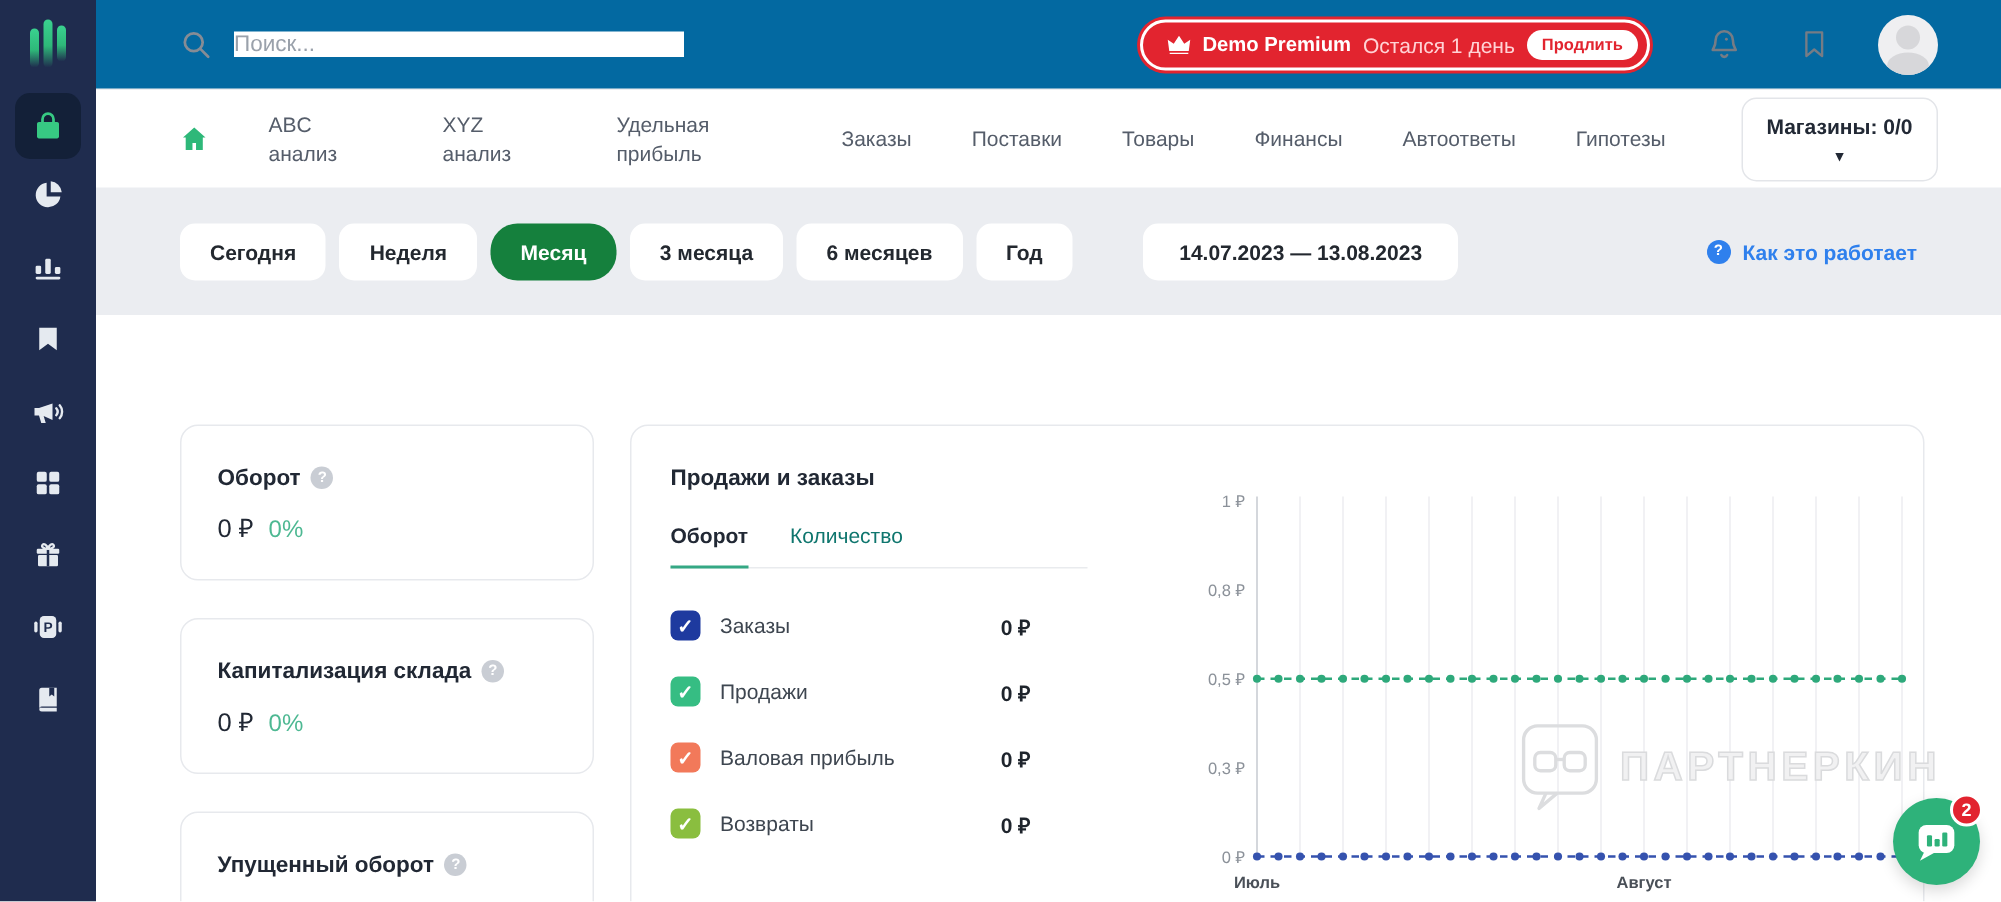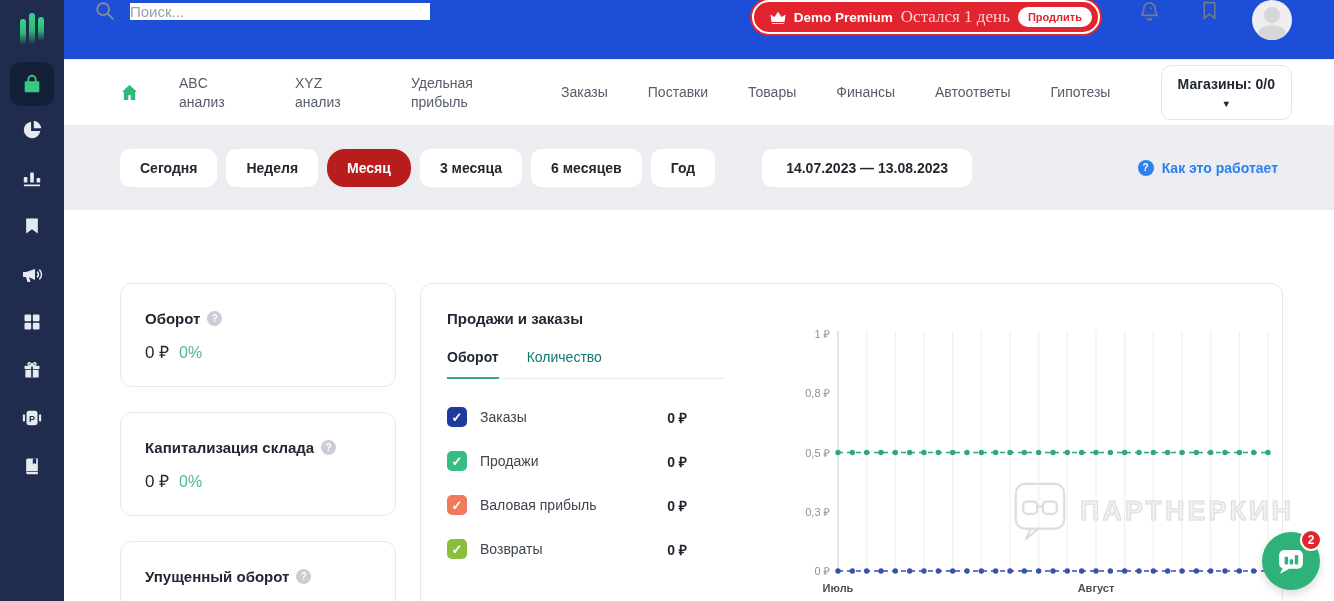--- a/index.html
+++ b/index.html
@@ -13,30 +13,30 @@
   .rail .logo { margin-top:10px; width:32px; height:40px; }
   .rail-tile { margin-top:12px; width:44px; height:44px; border-radius:10px; background:#132038;
     display:flex; align-items:center; justify-content:center; cursor:pointer; }
   .rail-item { width:44px; height:48px; display:flex; align-items:center; justify-content:center; cursor:pointer; }
   .rail-item svg { opacity:.96; }
 
   
   .main { position:absolute; left:64px; top:0; right:0; bottom:0; }
 
   
-  .topbar { height:60px; display:flex; align-items:flex-start; padding:0 42px 0 30px;
-    border-bottom:1px solid #ededf0; background:#1d4ed8; }
+  .topbar { height:60px; display:flex; align-items:center; padding:0 42px 0 56px;
+    border-bottom:1px solid #ededf0; background:#0369a1; }
   .search { display:flex; align-items:center; gap:14px; flex:1; }
   .search input { border:0; outline:none; font-size:15px; color:#3a414c; width:300px;
     font-family:"Liberation Sans", sans-serif; }
   .search input::placeholder { color:#9aa1ab; }
   .premium { display:flex; align-items:center; gap:8px; background:#e2242f; border:2px solid #fff;
     box-shadow:0 0 0 2px #e2242f; border-radius:999px; padding:5px 6px 5px 16px; cursor:pointer; }
   .premium .ptitle { color:#fff; font-weight:700; font-size:13.5px; }
-  .premium .premain { color:#ffd3d5; font-size:17px;font-family:Liberation Serif, serif; }
+  .premium .premain { color:#ffd3d5; font-size:14px; }
   .premium .paction { background:#fff; color:#e2242f; font-weight:700; font-size:11px;
     border-radius:999px; padding:4px 10px; }
   .topicon { margin-left:38px; cursor:pointer; display:flex; align-items:center; }
   .avatar { margin-left:32px; width:40px; height:40px; border-radius:50%; background:#efeff1;
     position:relative; overflow:hidden; cursor:pointer; }
   .avatar .head { position:absolute; left:12px; top:7px; width:16px; height:16px; border-radius:50%; background:#d7d7da; }
   .avatar .body { position:absolute; left:6px; top:25px; width:28px; height:18px; border-radius:50%; background:#d7d7da; }
 
   
   .navbar { height:65px; display:flex; align-items:center; padding:0 42px 0 56px; background:#fff; gap:40px; }
@@ -46,21 +46,21 @@
   .shops-btn { margin-left:auto; border:1px solid #e3e5e9; border-radius:10px; padding:10px 16px;
     font-size:14px; font-weight:700; color:#222935; display:flex; align-items:center; gap:6px;
     cursor:pointer; background:#fff;flex-direction:column; }
   .shops-btn .caret { font-size:10px; }
 
   
   .filterband { height:85px; background:#ebedf1; display:flex; align-items:center;
     padding:0 56px; gap:9px; }
   .pill { background:#fff; border-radius:10px; padding:11px 20px; font-size:14px; font-weight:700;
     color:#23282f; cursor:pointer; white-space:nowrap; }
-  .pill.active { background:#b91c1c; color:#fff; border-radius:18px; }
+  .pill.active { background:#15803d; color:#fff; border-radius:18px; }
   .pill.date { margin-left:38px; padding:11px 24px; }
   .howit { margin-left:auto; display:flex; align-items:center; gap:8px; cursor:pointer; }
   .howit .q { width:16px; height:16px; border-radius:50%; background:#2f80ed; color:#fff;
     font-size:10px; font-weight:700; display:flex; align-items:center; justify-content:center; }
   .howit .t { color:#2f80ed; font-size:14px; font-weight:700; }
 
   
   .content { position:relative; height:391px; background:#fff; padding:73px 51px 0 56px;
     display:flex; gap:24px; overflow:hidden; }
   .cards { width:276px; display:flex; flex-direction:column; gap:25px; flex:none; }

